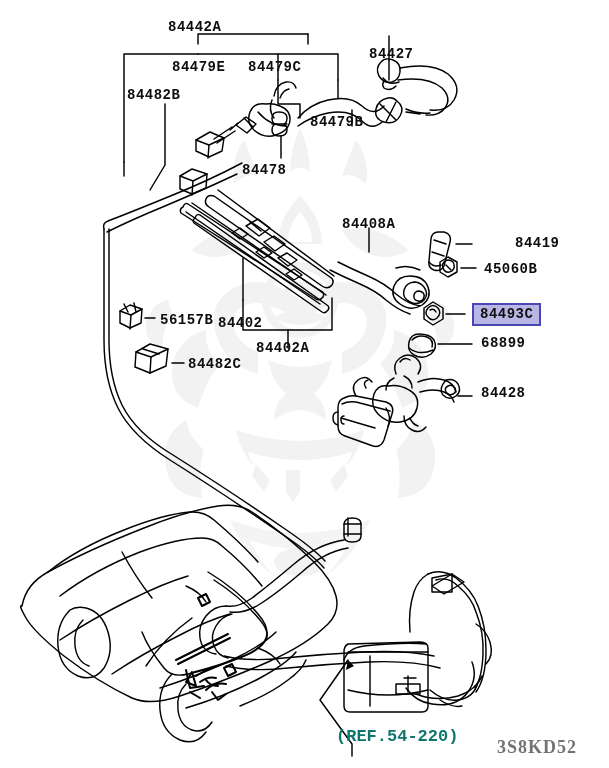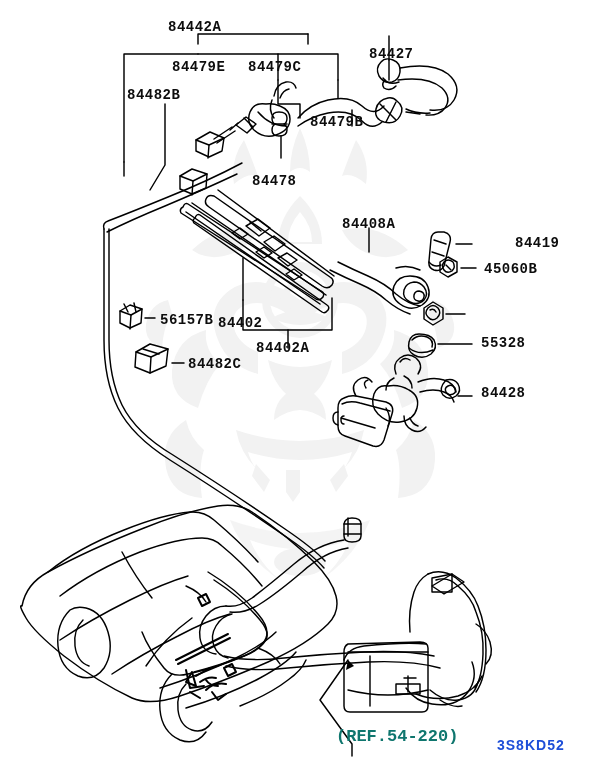--- a/index.html
+++ b/index.html
@@ -39,25 +39,25 @@
     position:absolute;
     font-family:"Liberation Mono", monospace;
     font-size:17px;
     font-weight:700;
     letter-spacing:0px;
     color:#0f766e;
     white-space:nowrap;
   }
   .code{
     position:absolute;
-    font-family:Liberation Sans, sans-serif;
-    font-size:14px;
+    font-family:Liberation Serif, serif;
+    font-size:18px;
     font-weight:700;
     letter-spacing:1px;
-    color:#1d4ed8;
+    color:#737373;
     white-space:nowrap;
   }
 </style>
 </head>
 <body>
 
 <div id="stage">
 
   <svg id="art" viewBox="0 0 609 768" xmlns="http://www.w3.org/2000/svg">
     <defs>
@@ -402,30 +402,31 @@
   <div class="lbl" style="left:172px;top:60px;">84479E</div>
 
   <div class="lbl" style="left:248px;top:60px;">84479C</div>
 
   <div class="lbl" style="left:127px;top:88px;">84482B</div>
 
   <div class="lbl" style="left:369px;top:25px;margin-top:22px;">84427</div>
 
   <div class="lbl" style="left:310px;top:115px;">84479B</div>
 
-  <div class="lbl" style="left:252px;top:163px;margin-top:11px;">84478</div>
+  <div class="lbl" style="left:242px;top:163px;">84478</div>
 
   <div class="lbl" style="left:342px;top:217px;">84408A</div>
 
   <div class="lbl" style="left:481px;top:236px;margin-left:34px;">84419</div>
 
   <div class="lbl" style="left:484px;top:262px;">45060B</div>
 
-
-  <div class="lbl" style="left:481px;top:336px;">55328</div>
+  <div class="lbl hl" style="left:472px;top:303px;">84493C</div>
+
+  <div class="lbl" style="left:481px;top:336px;">68899</div>
 
   <div class="lbl" style="left:481px;top:386px;">84428</div>
 
   <div class="lbl" style="left:218px;top:292px;margin-top:24px;">84402</div>
 
   <div class="lbl" style="left:160px;top:313px;">56157B</div>
 
   <div class="lbl" style="left:256px;top:341px;">84402A</div>
 
   <div class="lbl" style="left:188px;top:357px;">84482C</div>

